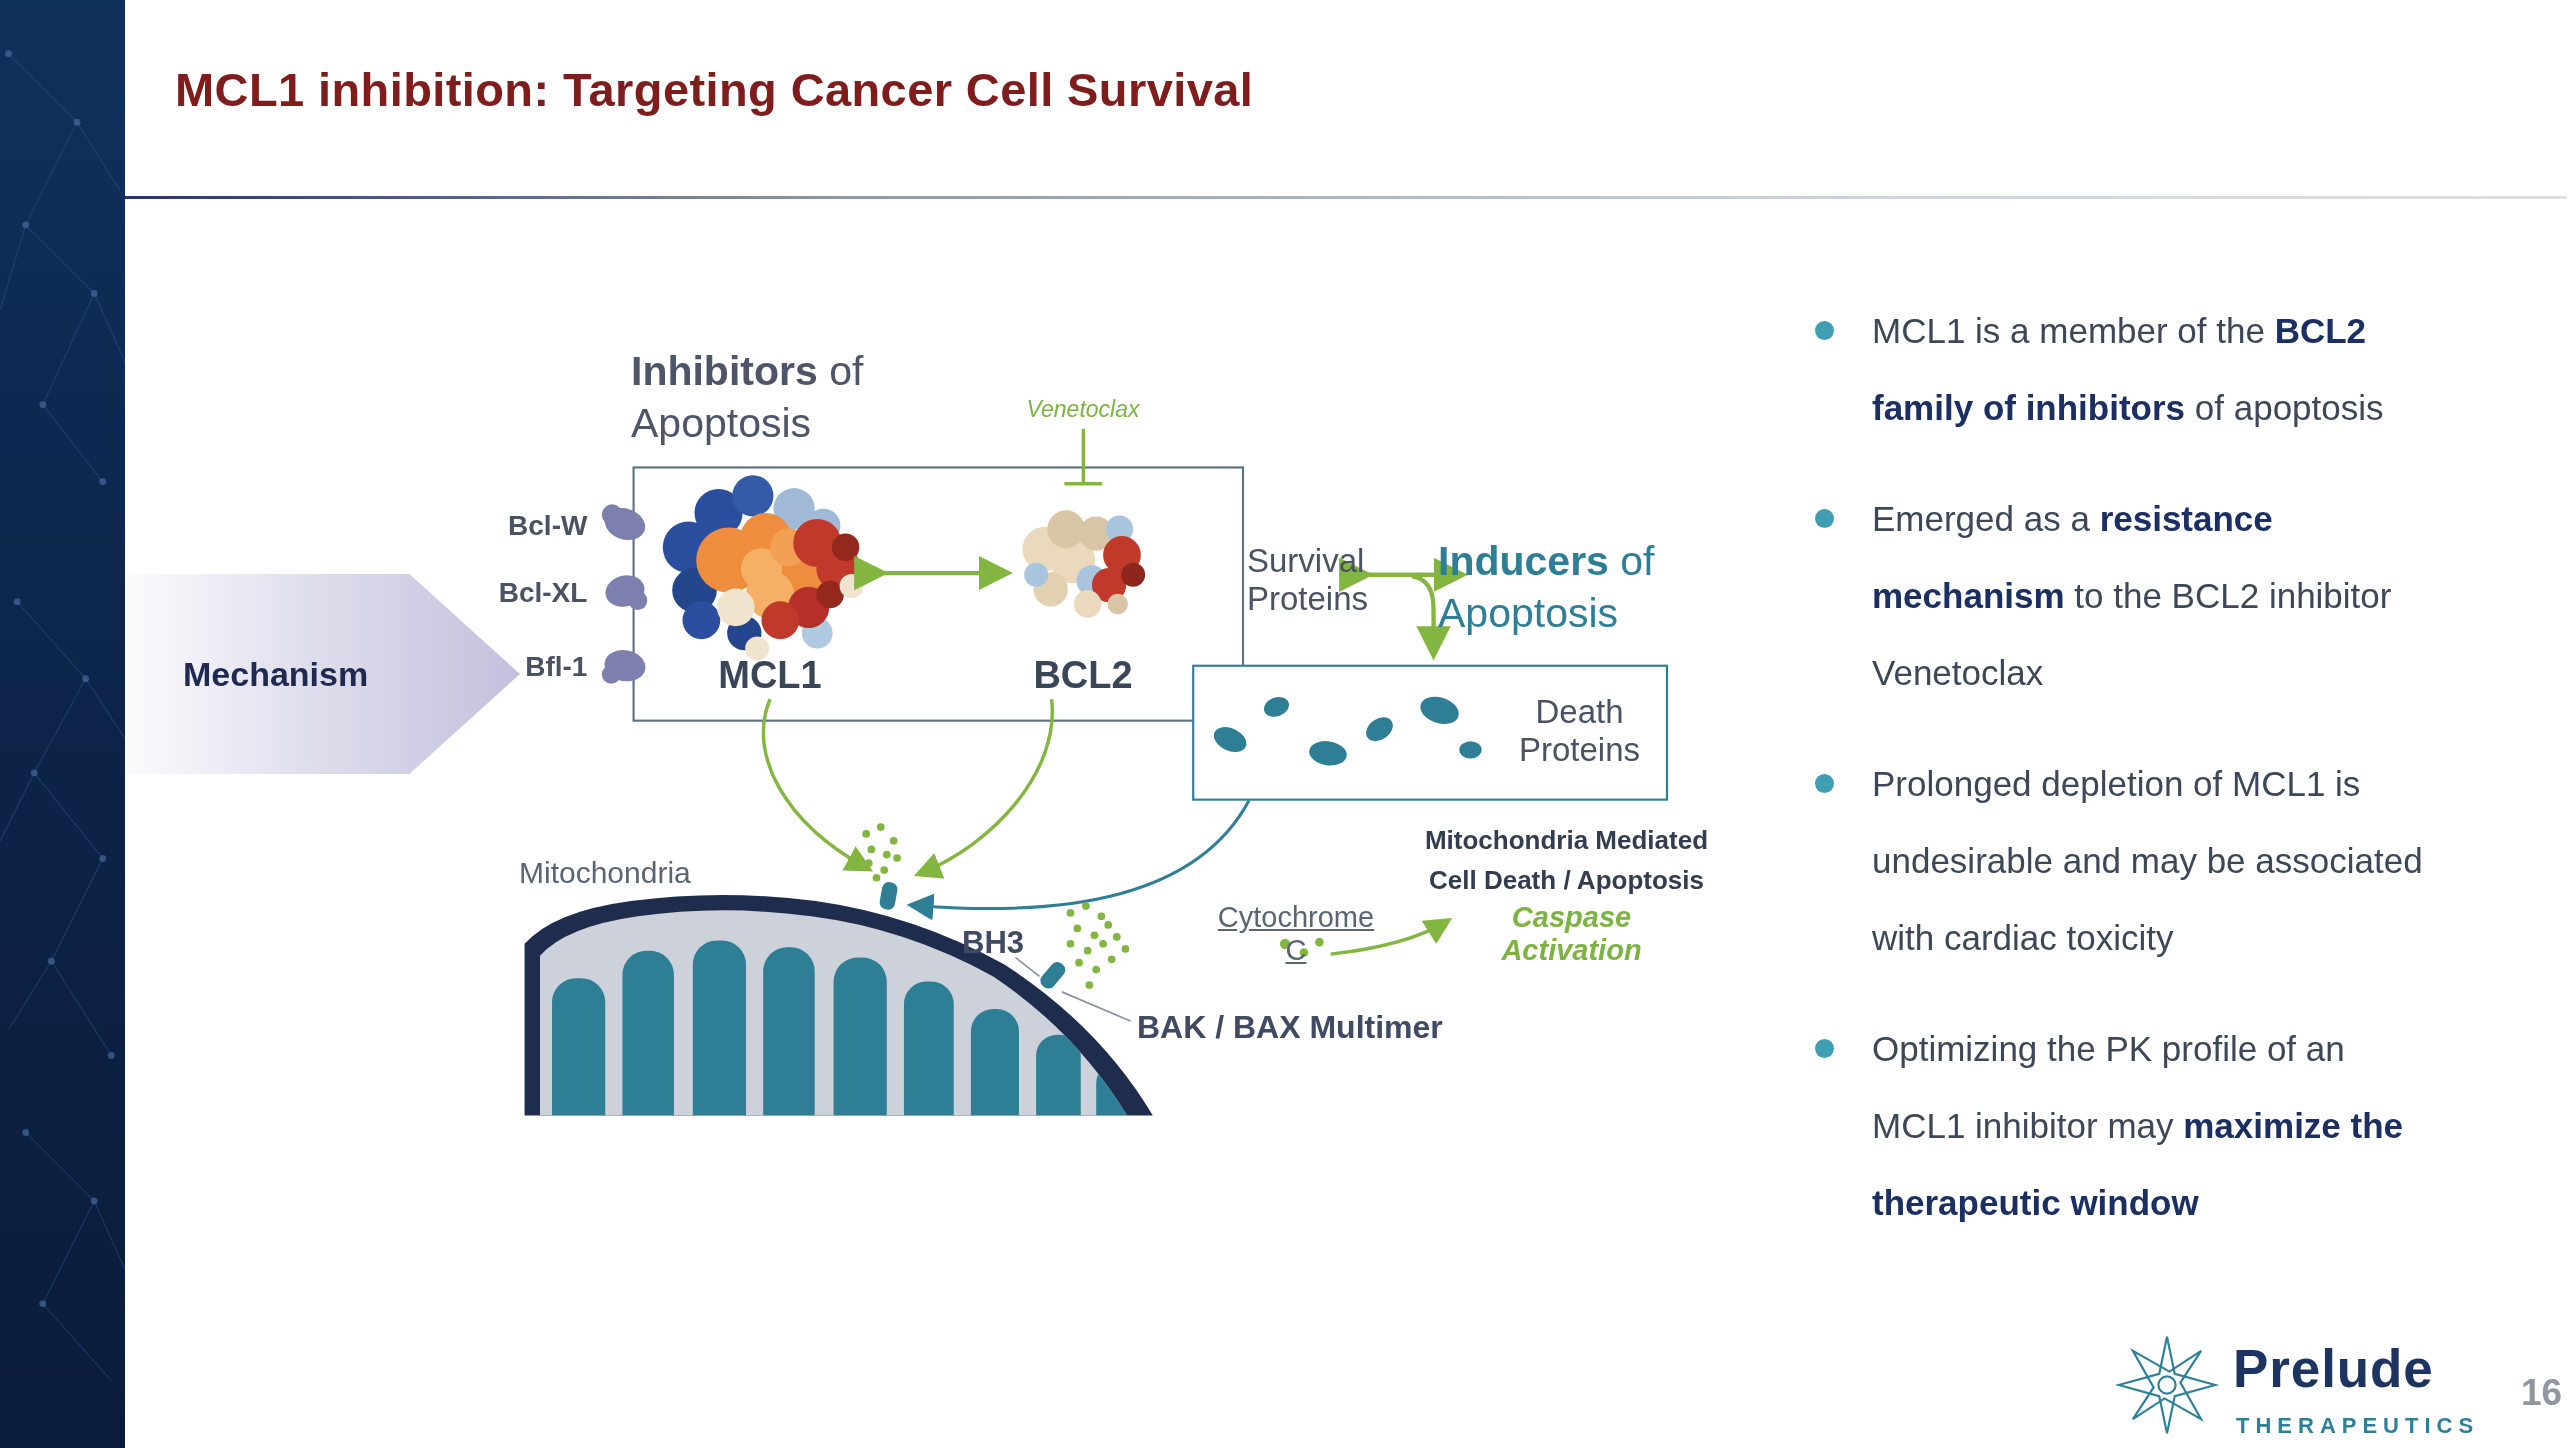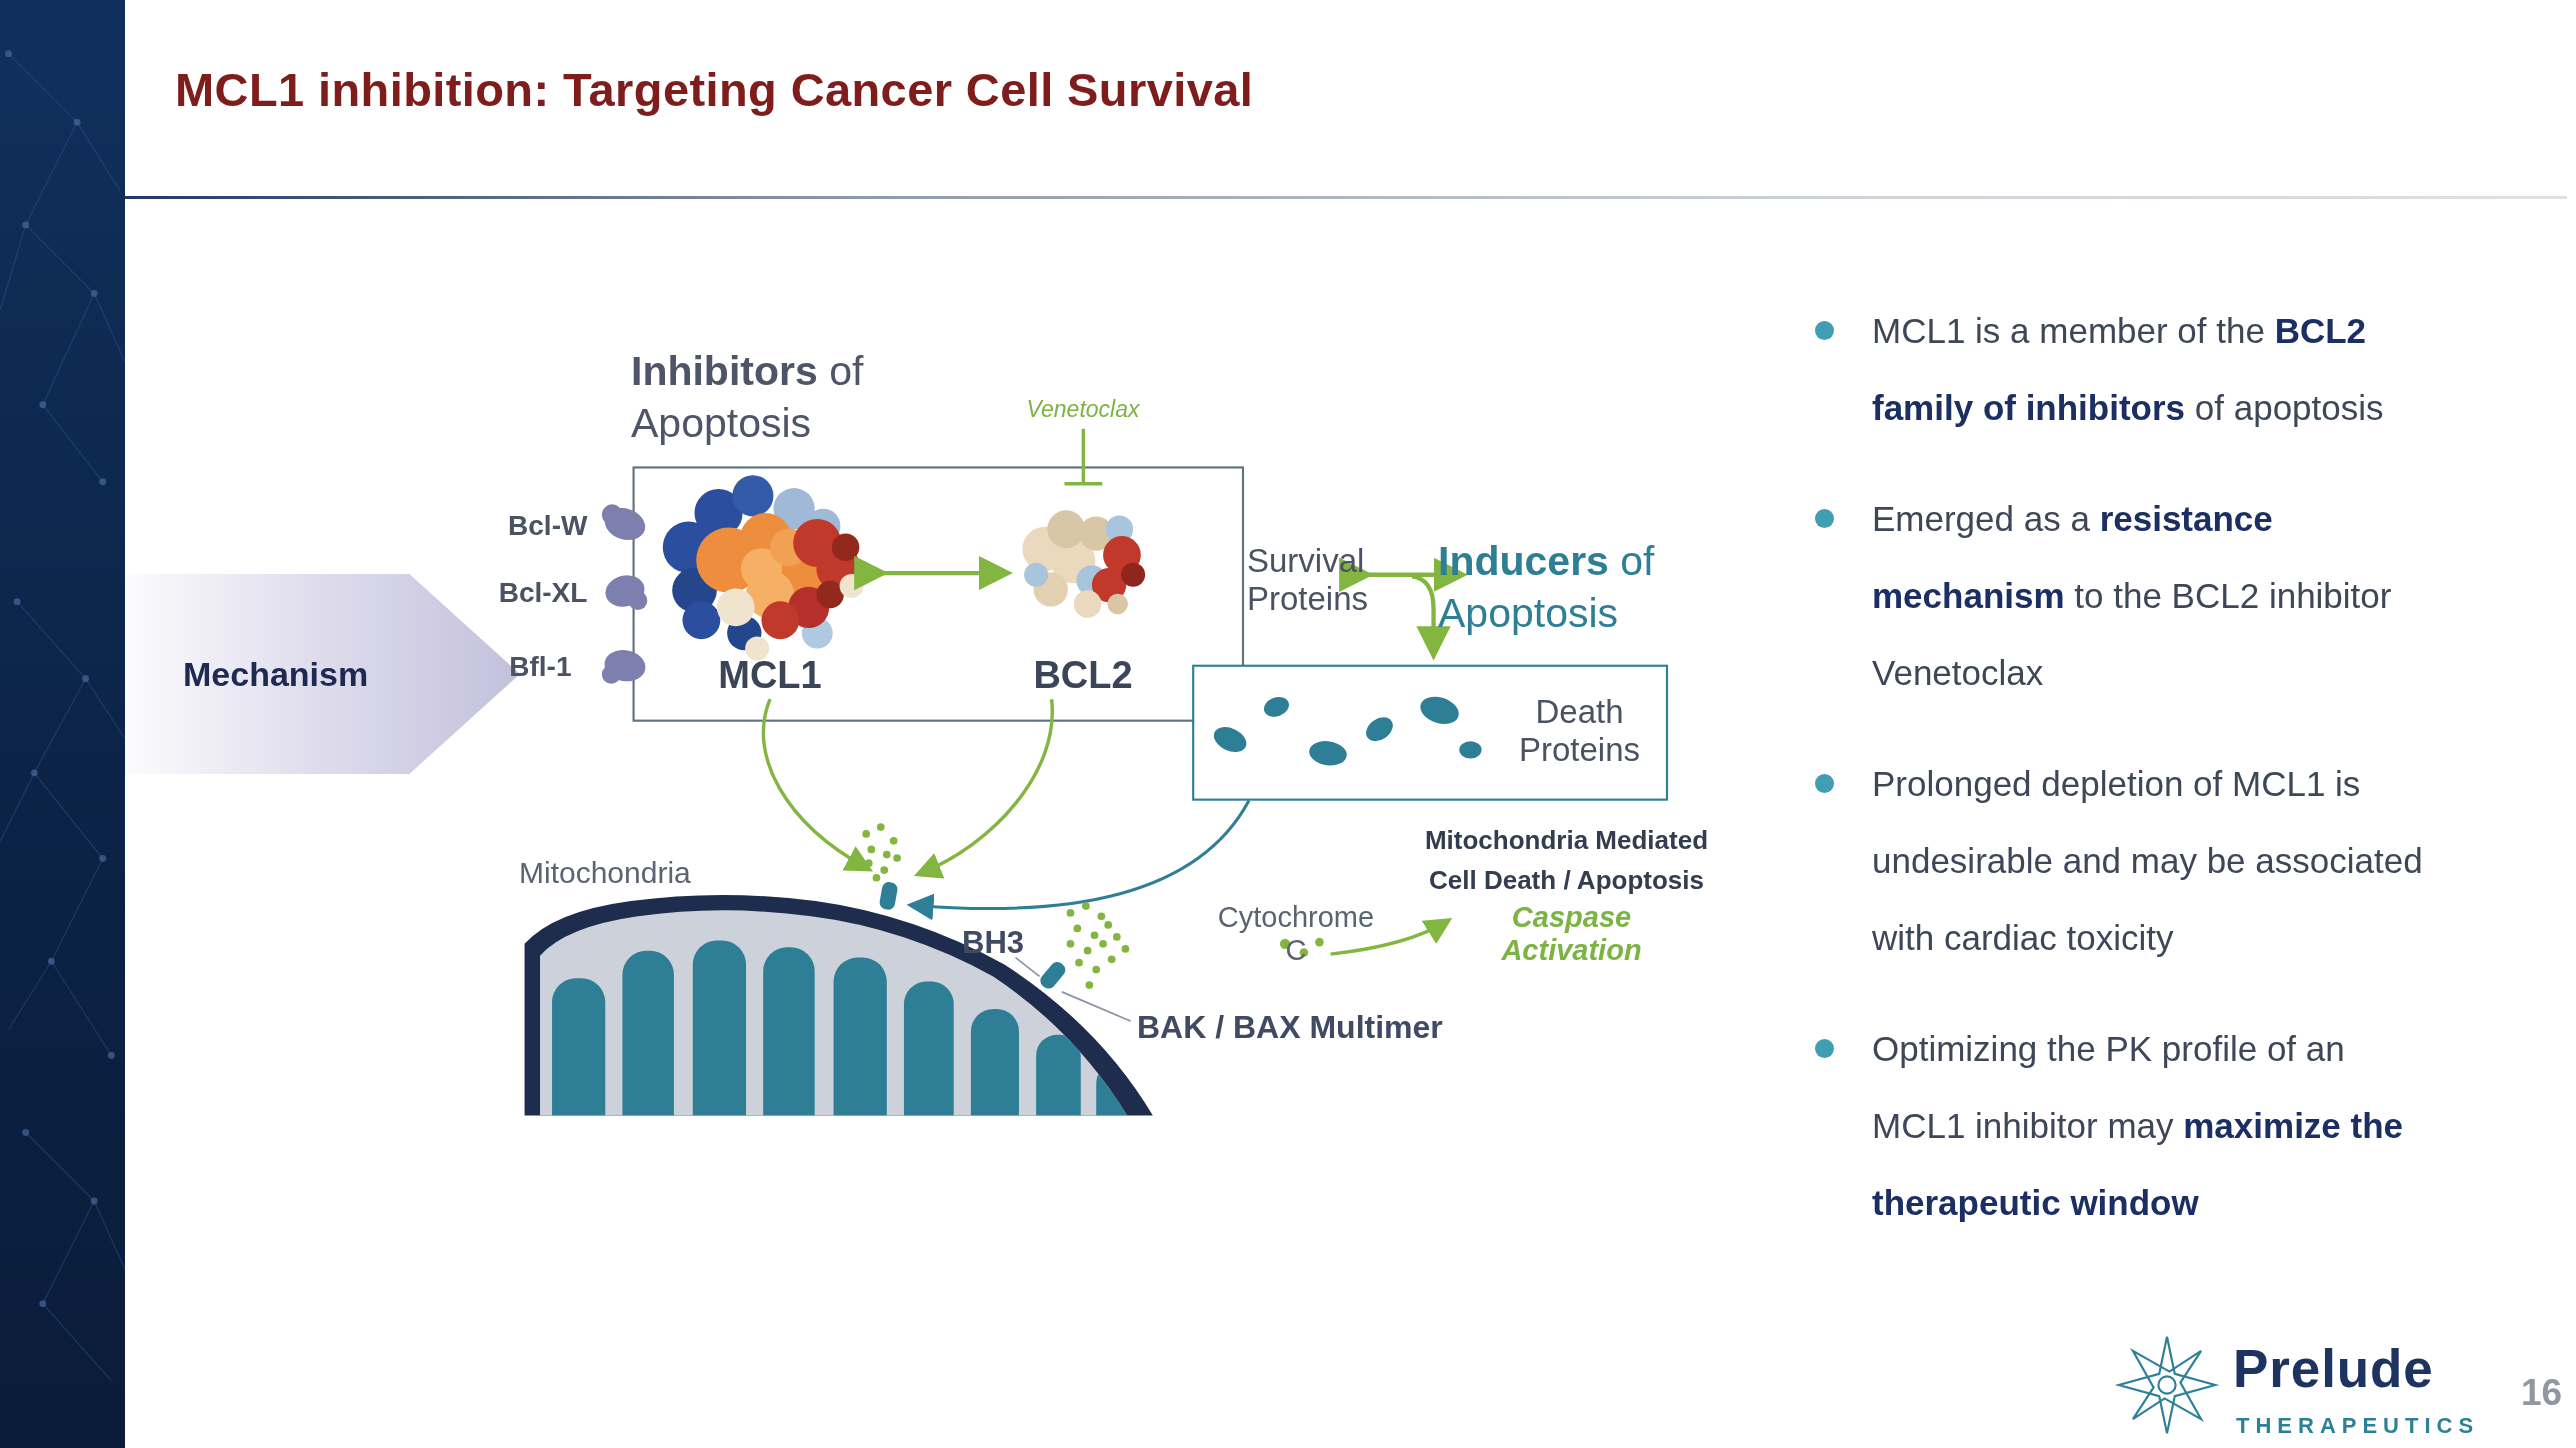--- a/index.html
+++ b/index.html
@@ -46,21 +46,21 @@
   .heading .lt{font-weight:normal;}
   .heading.teal{color:#2e7f95;}
 
   .venetoclax{font-size:23px;font-weight:normal;font-style:italic;color:#7cb342;text-align:center;}
   .bcl-side{font-size:28px;font-weight:600;color:#4a5263;text-align:right;}
   .prot-label{font-size:38px;font-weight:bold;color:#3a4557;text-align:center;}
   .small-two-line{font-size:33px;line-height:38px;color:#4a5263;text-align:center;}
   .mito-label{font-size:30px;color:#5a6472;}
   .bh3{font-size:31px;font-weight:600;color:#404b63;}
   .bakbax{font-size:32px;font-weight:600;color:#404b63;}
-  .cyto{font-size:29px;color:#5a6472;text-align:center;}
+  .cyto{font-size:29px;color:#5a6472;text-align:center;text-decoration:underline;}
   .caspase{font-size:29px;font-weight:bold;font-style:italic;color:#7cb342;text-align:center;}
   .mitomed{font-size:26px;line-height:40px;font-weight:bold;color:#333d4f;text-align:center;}
 
   
   .bullets{left:1812px;top:292px;width:713px;}
   .bullet-item{position:relative;padding-left:60px;margin-bottom:34px;
     font-size:35px;line-height:77px;color:#3d4757;width:575px;}
   .bullet-dot{position:absolute;left:3.4px;top:29px;width:19px;height:19px;border-radius:50%;
     background:#3f9eb2;}
   .bullet-item b{color:#1b2f63;font-weight:bold;}
@@ -262,21 +262,21 @@
 
   <div class="dg-label heading" style="left:129px;top:1.7px;width:275px;">
     <div><b>Inhibitors</b><span class="lt"> of</span></div>
     <div class="lt">Apoptosis</div>
   </div>
 
   <div class="dg-label venetoclax" style="left:478px;top:53px;width:206px;">Venetoclax</div>
 
   <div class="dg-label bcl-side" style="left:-8.6px;top:167px;width:94px;">Bcl-W</div>
   <div class="dg-label bcl-side" style="left:-8.6px;top:234px;width:94px;">Bcl-XL</div>
-  <div class="dg-label bcl-side" style="left:-8.6px;top:308px;width:94px;text-align:center;">Bfl-1</div>
+  <div class="dg-label bcl-side" style="left:-8.6px;top:308px;width:94px;">Bfl-1</div>
 
   <div class="dg-label prot-label" style="left:182px;top:311px;width:172px;">MCL1</div>
   <div class="dg-label prot-label" style="left:495px;top:311px;width:172px;">BCL2</div>
 
   <div class="dg-label small-two-line" style="left:745px;top:199px;width:116px;">
     <div>Survival</div>
     <div>Proteins</div>
   </div>
 
   <div class="dg-label heading teal" style="left:936px;top:192px;width:309px;">

